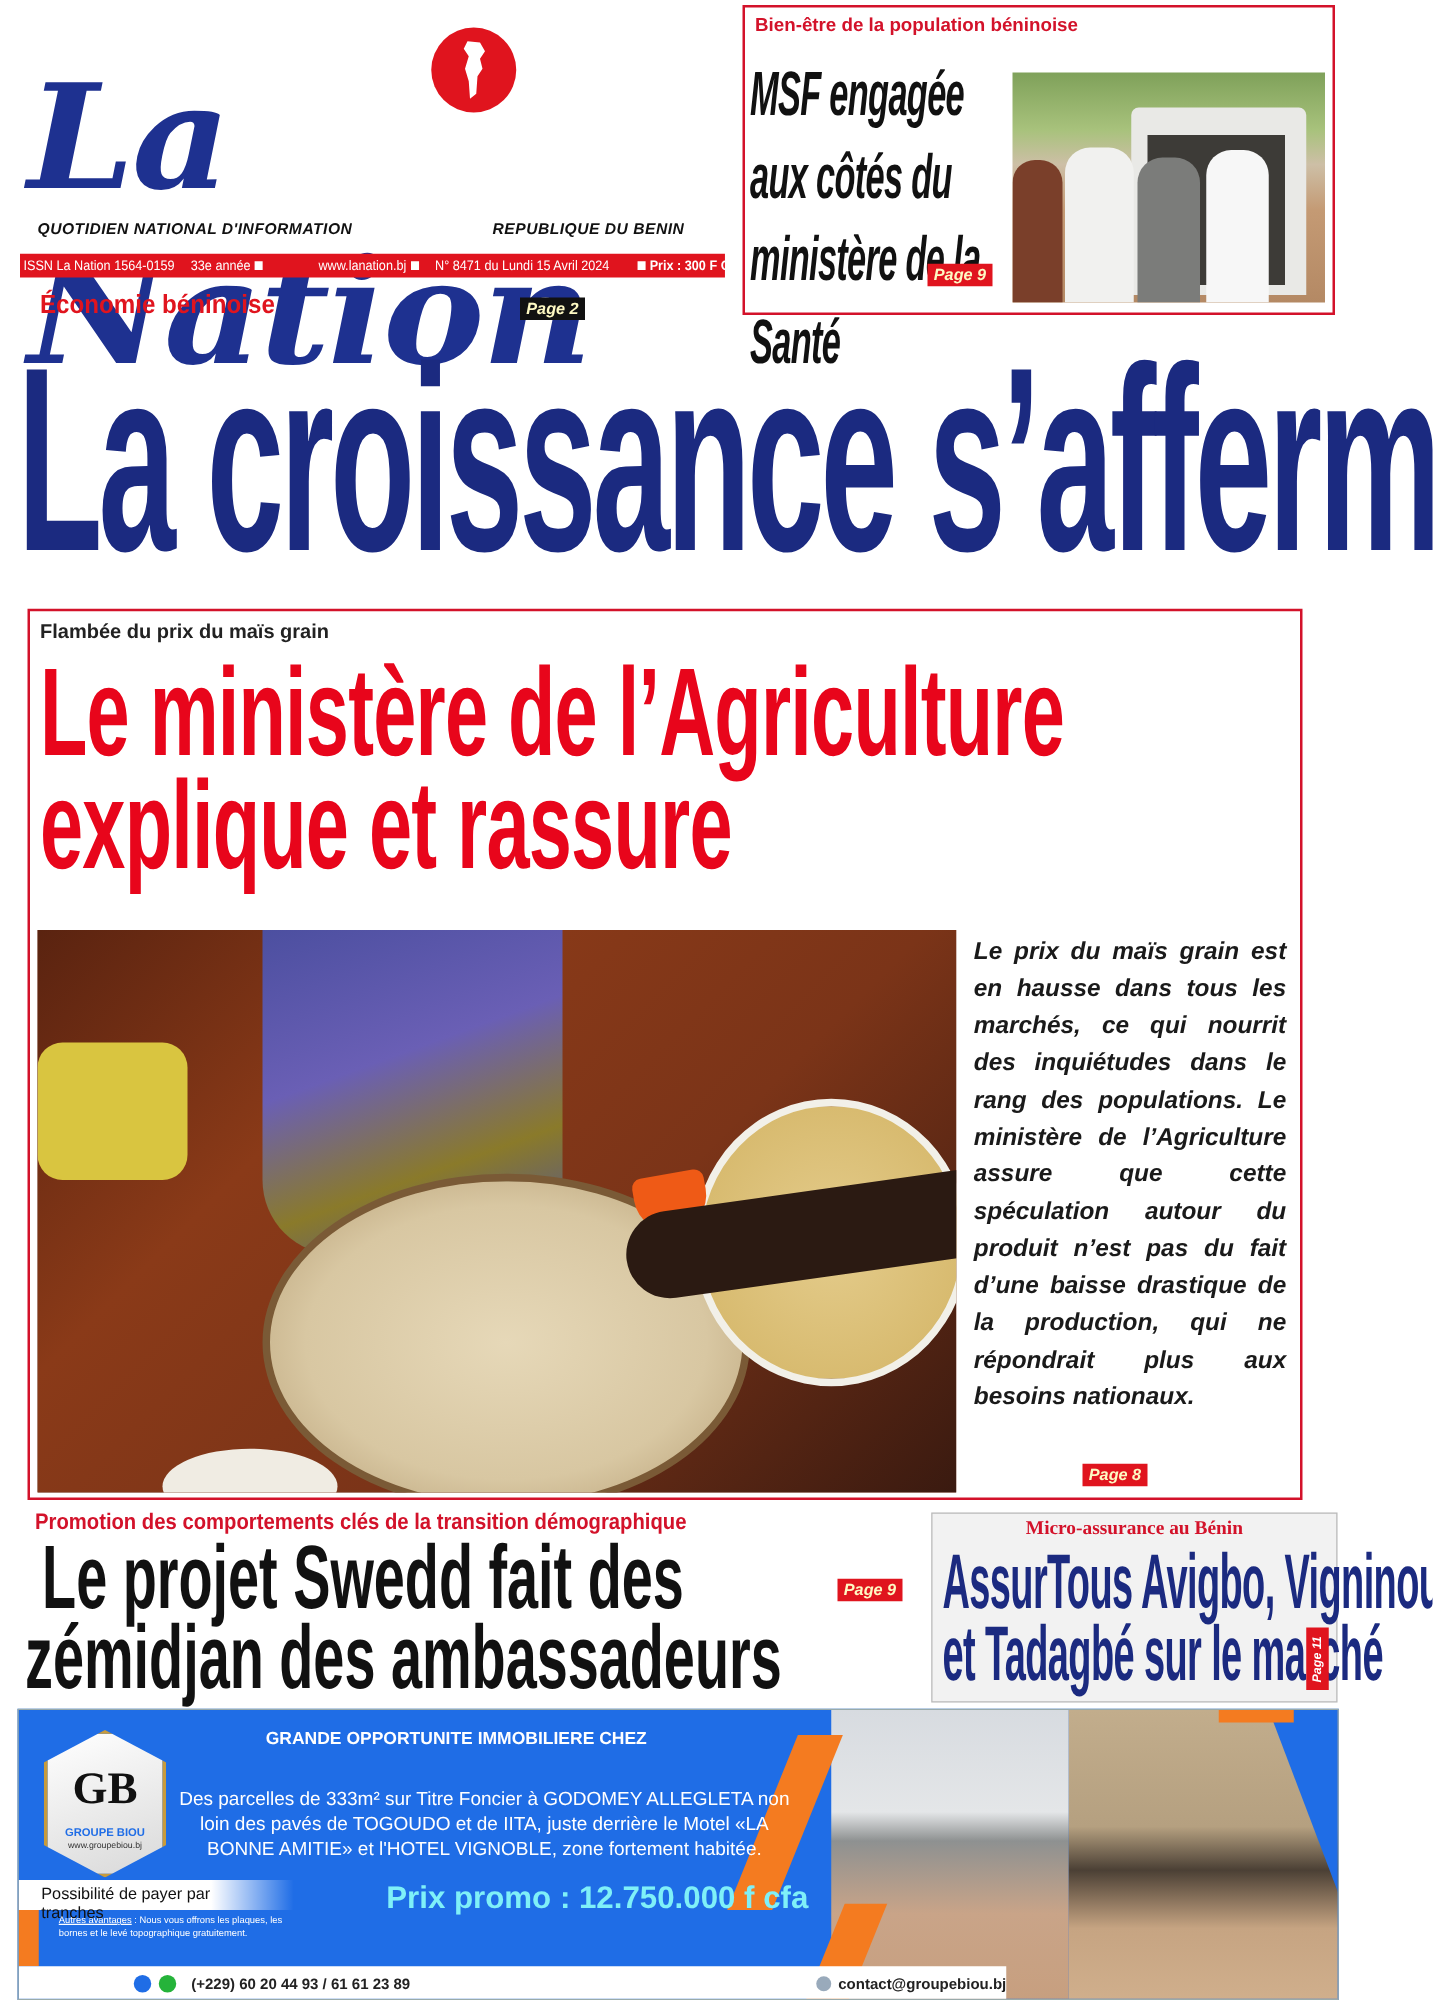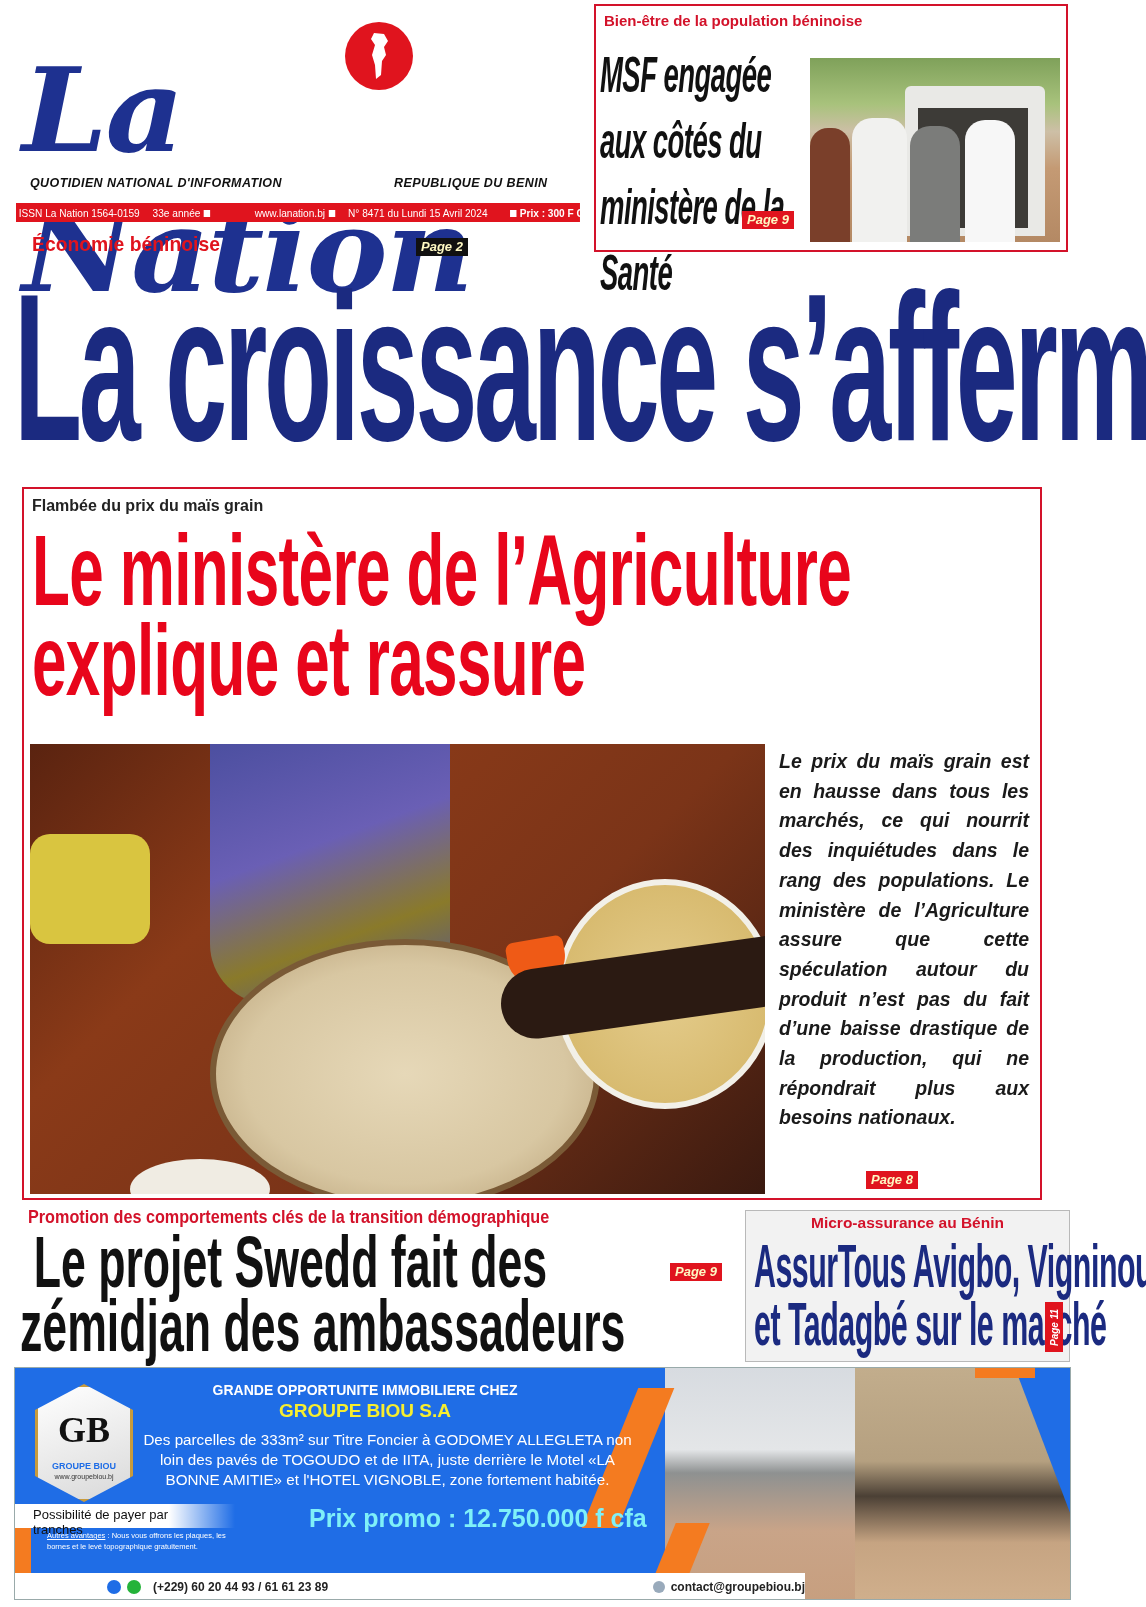--- a/index.html
+++ b/index.html
@@ -73,21 +73,21 @@
     left: 28px; top: 1207px; font-size: 18px; color: #d3122a; font-weight: bold; white-space: nowrap;
     transform: scaleX(0.9); transform-origin: left top;
   }
   .swedd-title {
     left: 20px; top: 1230px; width: 1200px; font-size: 72px; line-height: 64px; font-weight: bold; color: #111;
     white-space: nowrap; transform: scaleX(0.62); transform-origin: left top;
   }
 
   
   .assur-box { left: 745px; top: 1210px; width: 325px; height: 152px; border: 1px solid #b9b9b9; background: #f2f2f2; }
-  .assur-kicker { left: 0; top: 3px; width: 100%; text-align: center; font-size: 15.5px; font-weight: bold; color: #d3122a; }
+  .assur-kicker { left: 0; top: 3px; width: 100%; text-align: center; font-size: 15.5px; font-weight: bold; color: #d3122a; font-family: Liberation Serif, serif; }
   .assur-title {
     left: 8px; top: 26px; width: 600px; font-size: 62px; line-height: 58px; font-weight: bold; color: #1b2a80;
     white-space: nowrap; transform: scaleX(0.49); transform-origin: left top; letter-spacing: -1px;
   }
   .vertical-tag {
     left: 1045px; top: 1302px; width: 18px; height: 50px; background: #e0141e; color: #fff;
     font-size: 10px; font-weight: bold; font-style: italic; writing-mode: vertical-rl; transform: rotate(180deg);
     display: flex; align-items: center; justify-content: center;
   }
 
@@ -202,21 +202,20 @@
   <div class="abs ad-blue-right"></div>
   <div class="abs ad-orange3"></div>
   <div class="abs ad-orange-left"></div>
 
   <div class="abs ad-logo">
     <div class="ad-logo-inner">GB</div>
     <div class="ad-logo-name">GROUPE BIOU</div>
     <div class="ad-logo-url">www.groupebiou.bj</div>
   </div>
   <div class="abs ad-h1">GRANDE OPPORTUNITE IMMOBILIERE CHEZ</div>
-  <div class="abs ad-h2">GROUPE BIOU S.A</div>
   <div class="abs ad-body">Des parcelles de 333m² sur Titre Foncier à GODOMEY ALLEGLETA non loin des pavés de TOGOUDO et de IITA, juste derrière le Motel «LA BONNE AMITIE» et l'HOTEL VIGNOBLE, zone fortement habitée.</div>
   <div class="abs ad-tranche">Possibilité de payer par tranches</div>
   <div class="abs ad-avantages"><u>Autres avantages</u><span> : Nous vous offrons les plaques, les bornes et le levé topographique gratuitement.</span></div>
   <div class="abs ad-prix">Prix promo : 12.750.000 f cfa</div>
   <div class="abs ad-footer">
     <div class="icons">
       <span class="round-ic" style="background:#1f6de6;"></span>
       <span class="round-ic" style="background:#25b33a;"></span>
     </div>
     <span>(+229) 60 20 44 93 / 61 61 23 89</span>

